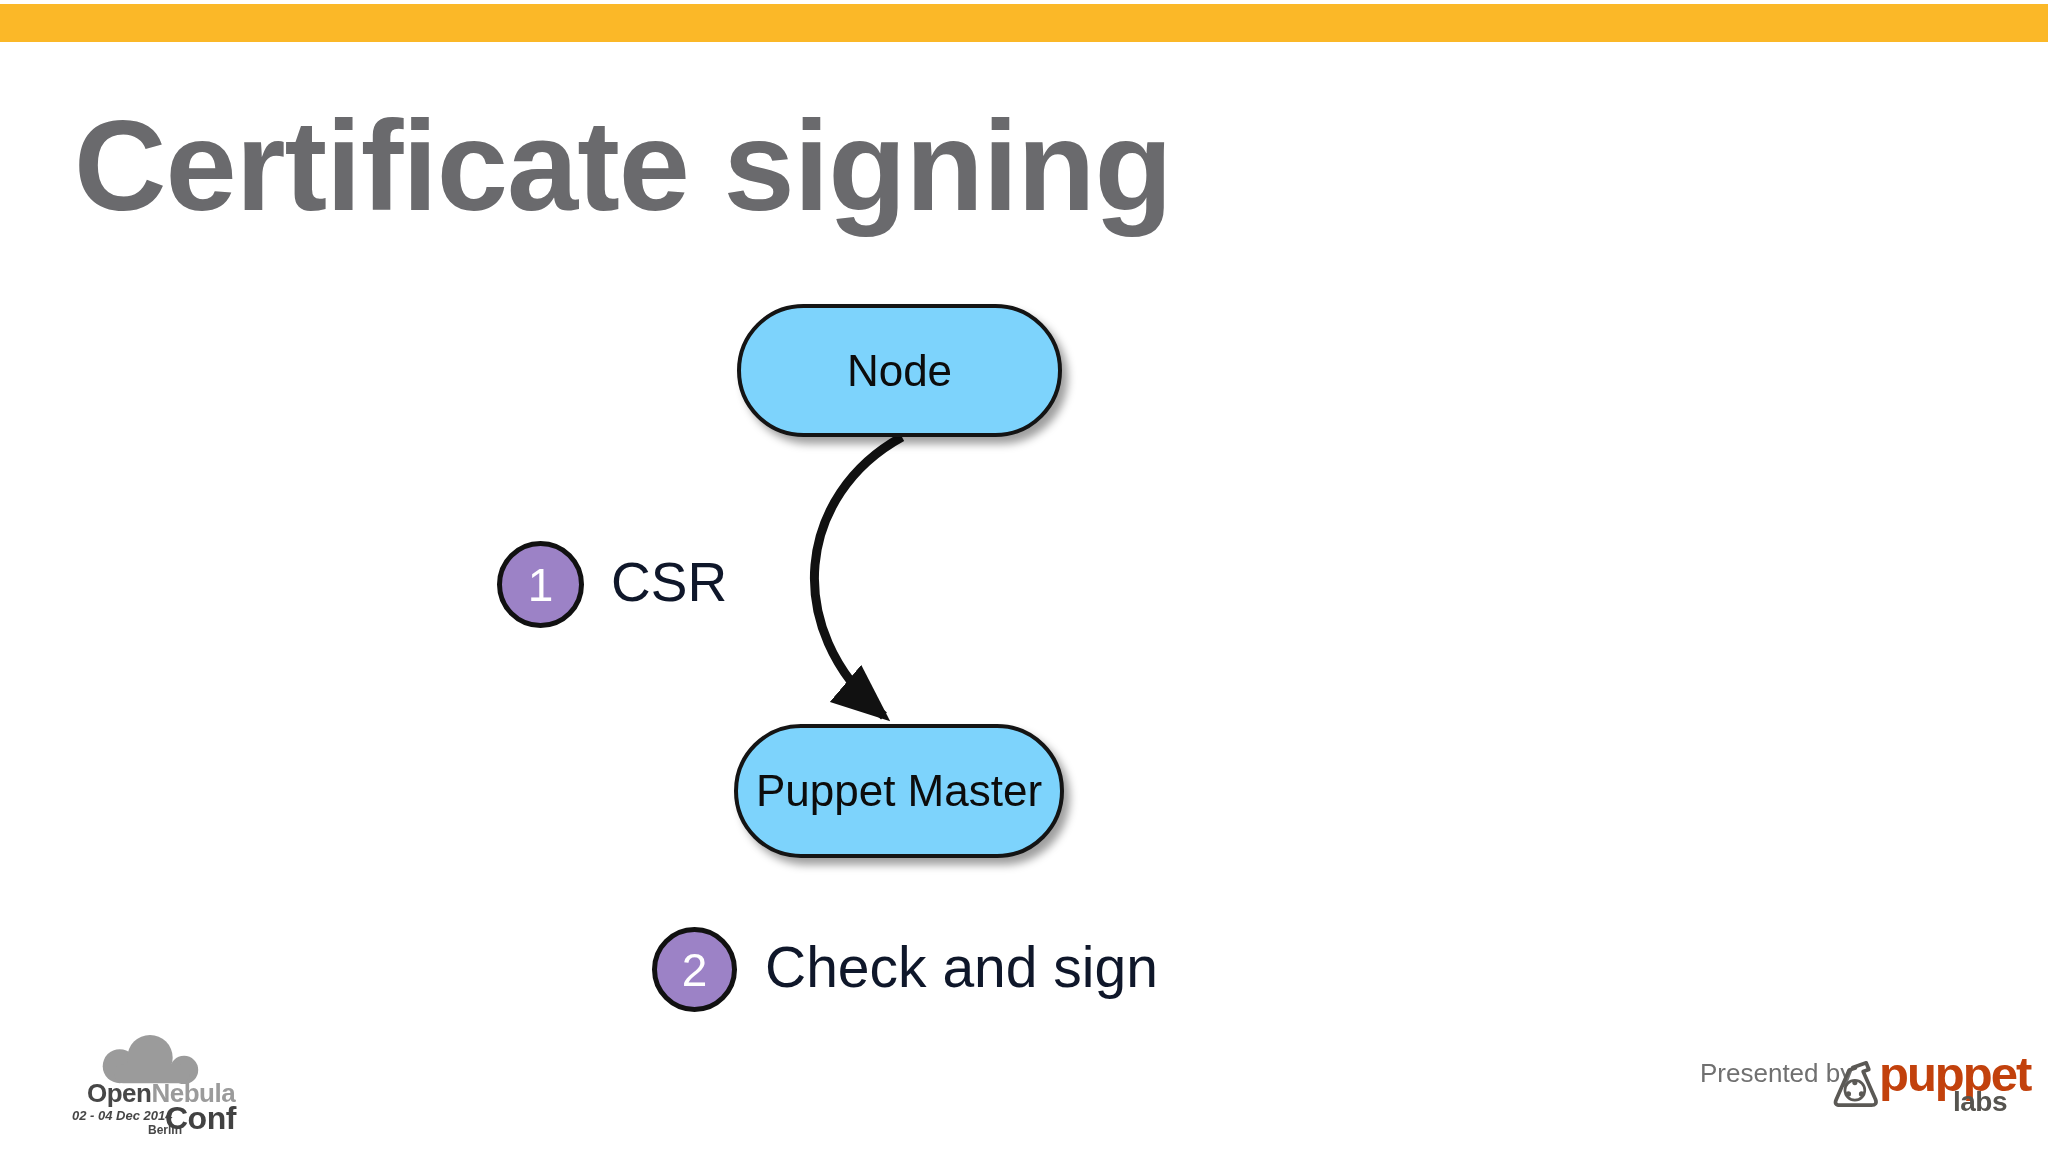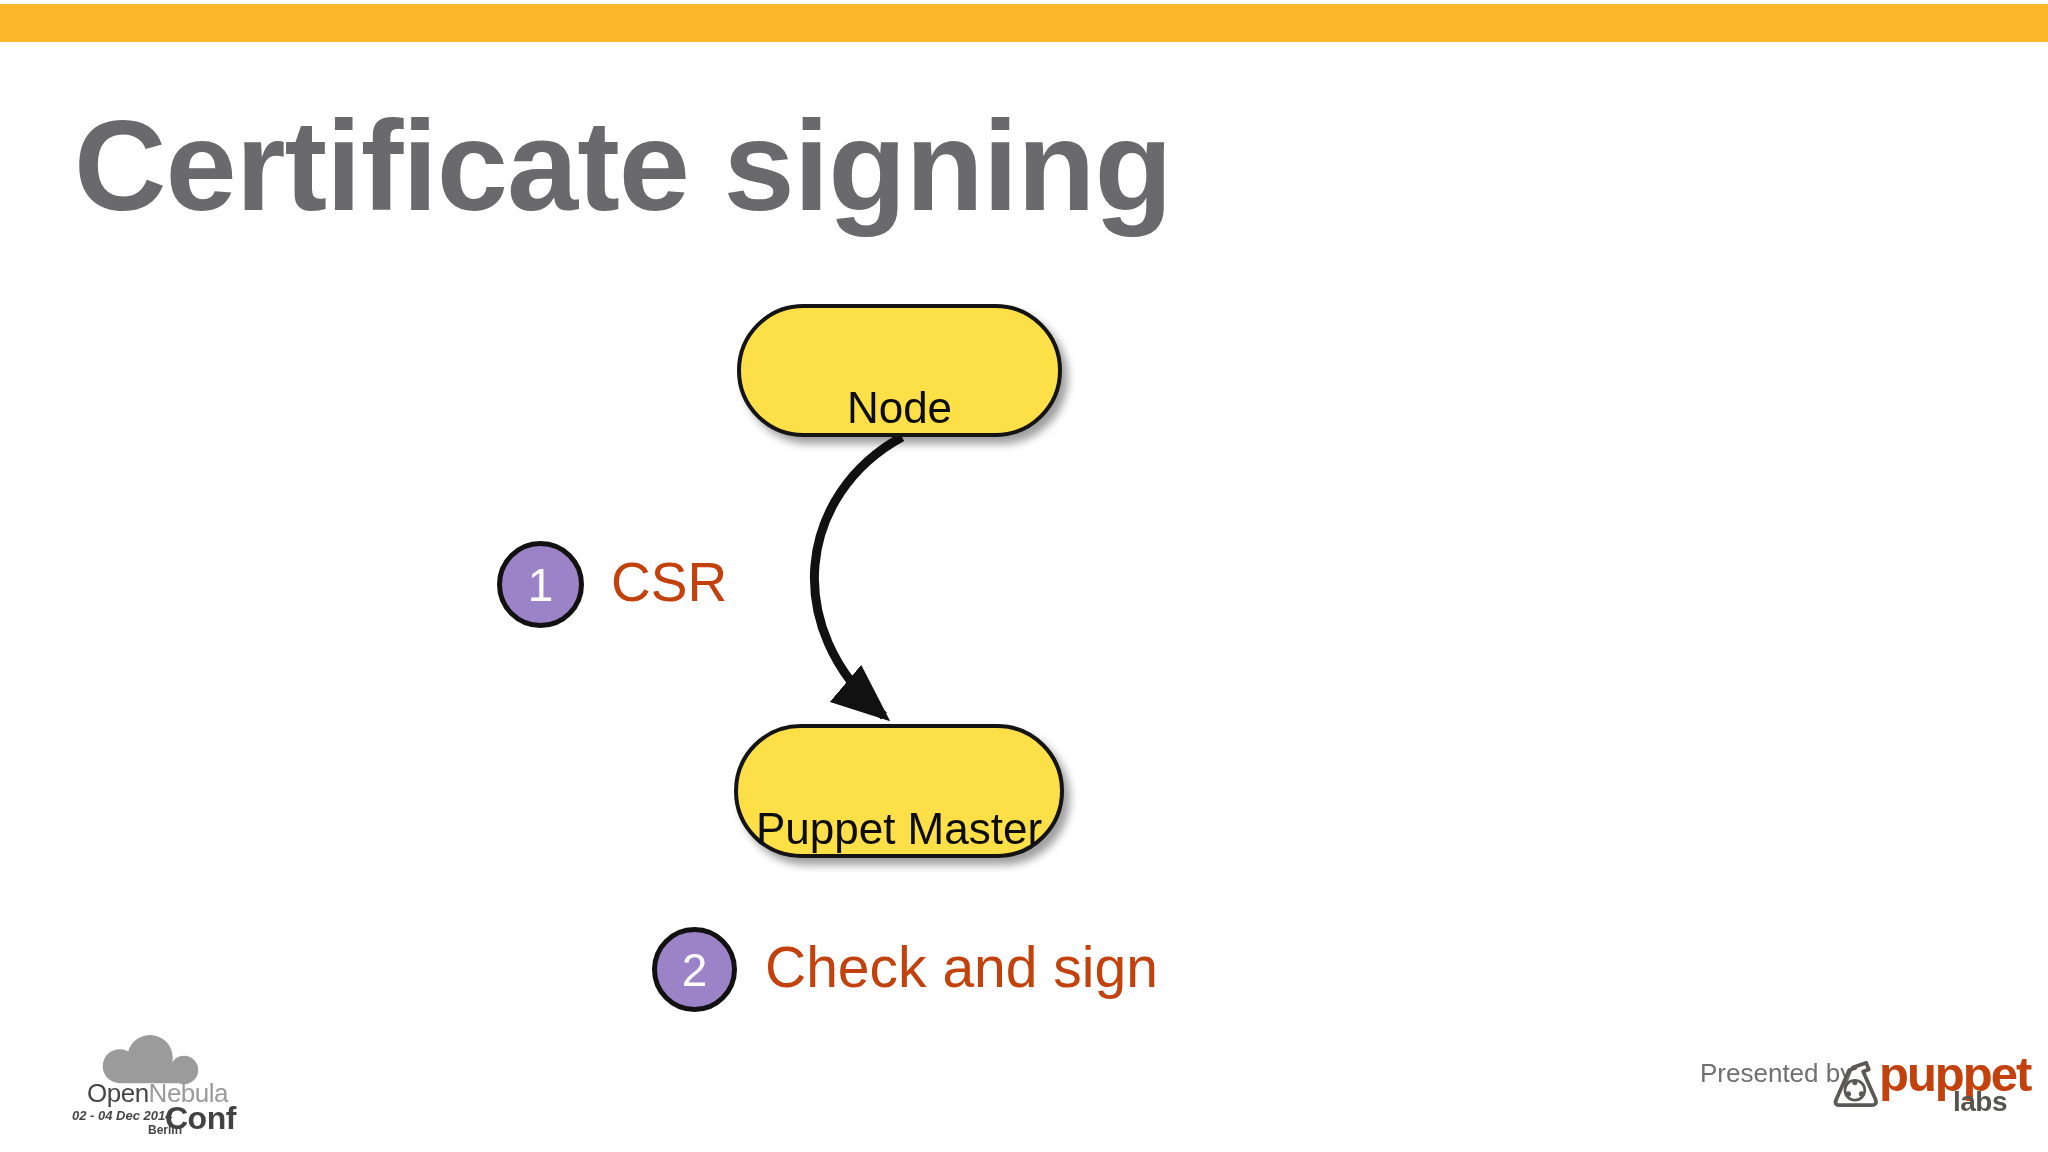--- a/index.html
+++ b/index.html
@@ -45,26 +45,26 @@
     left: 0;
     top: 0;
     width: 2048px;
     height: 1152px;
     pointer-events: none;
   }
 
   
   .flow-node {
     position: absolute;
-    background: #fde047;
+    background: #7dd3fc;
     border: 4px solid #141414;
     border-radius: 72px;
     box-shadow: 6px 7px 8px rgba(0, 0, 0, 0.38);
     display: flex;
-    align-items: flex-end;
+    align-items: center;
     justify-content: center;
     font-size: 44px;
     color: #0c0c0c;
     box-sizing: border-box;
   }
   .node-a { left: 737px; top: 304px; width: 325px; height: 133px; }
   .node-b { left: 734px; top: 724px; width: 330px; height: 134px; }
 
   
   .step-badge {
@@ -77,32 +77,32 @@
     justify-content: center;
     color: #ffffff;
     font-size: 46px;
     box-sizing: border-box;
   }
   .badge-1 { left: 497px; top: 541px; width: 87px; height: 87px; }
   .badge-2 { left: 652px; top: 927px; width: 85px; height: 85px; }
 
   .step-label {
     position: absolute;
-    color: #c2410c;
+    color: #0f172a;
     white-space: nowrap;
   }
   .label-1 { left: 611px; top: 550px; font-size: 55px; }
   .label-2 { left: 765px; top: 934px; font-size: 57px; }
 
   
   .onc-logo { position: absolute; left: 70px; top: 1030px; width: 180px; height: 115px; }
   .onc-cloud { position: absolute; left: 22px; top: 4px; width: 116px; height: 52px; }
   .onc-brand {
     position: absolute; left: 17px; top: 48px;
-    font-size: 26px; font-weight: 400; letter-spacing: -0.5px; white-space: nowrap;
+    font-size: 26px; font-weight: 700; letter-spacing: -0.5px; white-space: nowrap;
   }
   .onc-open { color: #474747; }
   .onc-nebula { color: #9B9B9B; }
   .onc-dates {
     position: absolute; left: 2px; top: 78px;
     font-size: 13px; font-weight: 700; color: #474747; white-space: nowrap; font-style: italic;
   }
   .onc-city {
     position: absolute; left: 66px; top: 93px;
     font-size: 12px; font-weight: 700; color: #474747; padding-left: 12px;

